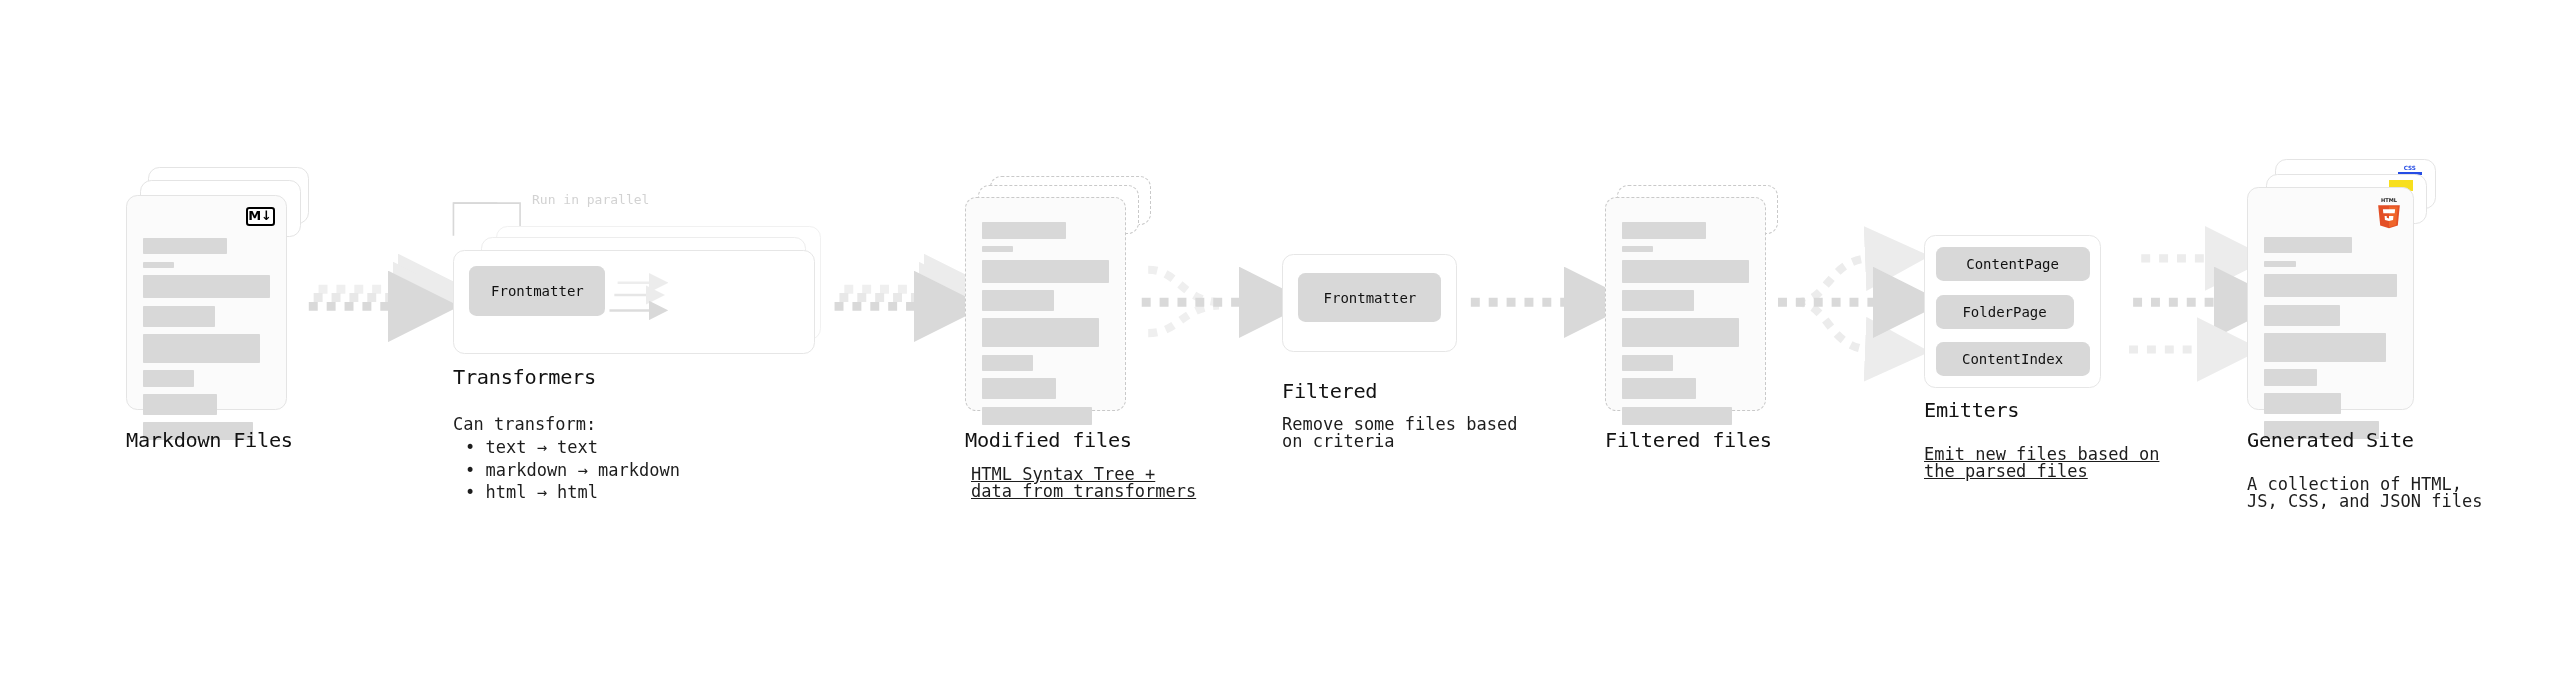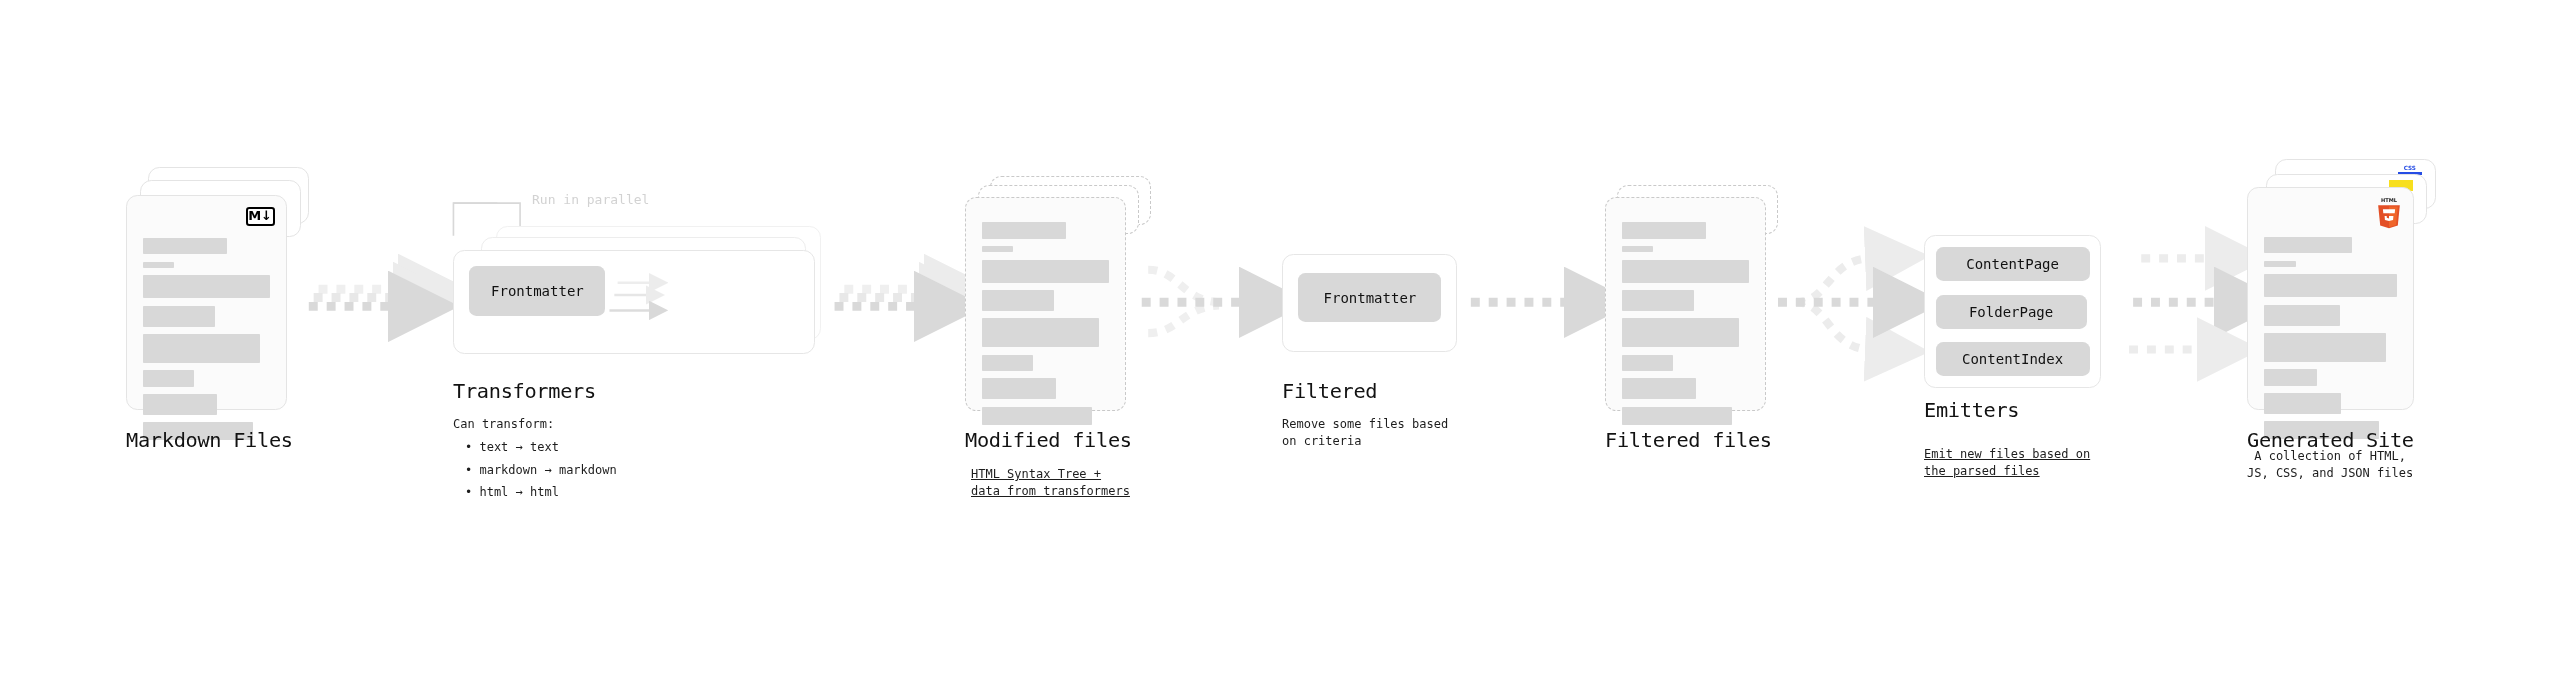--- a/index.html
+++ b/index.html
@@ -27,21 +27,21 @@
   
   .title {
     position: absolute;
     font-size: 20.3px;
     color: #121212;
     letter-spacing: -0.3px;
     white-space: nowrap;
   }
   .subtitle {
     position: absolute;
-    font-size: 12px;
+    font-size: 17px;
     line-height: 17px;
     color: #1d1d1d;
     white-space: pre-line;
   }
 
   
   .md-badge {
     position: absolute;
     width: 29px; height: 19.5px;
     border: 2.4px solid #000;
@@ -193,21 +193,21 @@
     <div class="pbox" style="left:453px; top:250px; width:362px; height:104px;">
       <div class="chip" style="left:15.4px; top:14.6px; width:136px; height:50px;">Frontmatter</div>
     </div>
 
     <svg class="ov" width="2576" height="681" viewBox="0 0 3170 838">
       <line x1="760" y1="348" x2="800" y2="348" stroke="#ededed" stroke-width="3" marker-end="url(#ahl)"></line>
       <line x1="756" y1="363" x2="796" y2="363" stroke="#e6e6e6" stroke-width="3" marker-end="url(#ahl)"></line>
       <line x1="750" y1="382" x2="800" y2="382" stroke="#dcdcdc" stroke-width="3" marker-end="url(#ah)"></line>
     </svg>
   </div>
-  <div class="title" style="left:453px; top:379px;">Transformers</div>
+  <div class="title" style="left:453px; top:365px;">Transformers</div>
   <div class="subtitle" style="left:453px; top:416px;">Can transform:</div>
   <div class="subtitle" style="left:465px; top:439px;">• text → text</div>
   <div class="subtitle" style="left:465px; top:462px;">• markdown → markdown</div>
   <div class="subtitle" style="left:465px; top:484px;">• html → html</div>
 
   <div class="stack">
     <div class="card dashed" style="left:990px; top:176px; width:161px; height:49px; background:#fff;"></div>
     <div class="card dashed" style="left:978px; top:185px; width:161px; height:49px; background:#fff;"></div>
     <div class="card dashed" style="left:965px; top:197px; width:161px; height:214px;">
       <div class="bars" style="top:24.4px;">
@@ -245,21 +245,21 @@
         <div class="bar" style="width:40%; height:16.3px;"></div>
         <div class="bar" style="width:58%; height:21px;"></div>
         <div class="bar" style="width:87%; height:18px;"></div>
       </div>
     </div>
   </div>
   <div class="title" style="left:1605px; top:428px;">Filtered files</div>
 
   <div class="pbox" style="left:1924px; top:226px; width:177px; height:153px;margin-top:9px;">
     <div class="chip" style="left:10.6px; top:10.6px; width:154px; height:34px;">ContentPage</div>
-    <div class="chip" style="left:10.6px; top:59px; width:151px; height:34px;">FolderPage</div>
+    <div class="chip" style="left:10.6px; top:59px; width:138px; height:34px;">FolderPage</div>
     <div class="chip" style="left:10.6px; top:106px; width:154px; height:34px;">ContentIndex</div>
   </div>
   <div class="title" style="left:1924px; top:398px;">Emitters</div>
   <div class="subtitle" style="left:1924px; top:446px;text-decoration:underline;">Emit new files based on
 the parsed files</div>
 
   <div class="stack">
     <div class="card ghost" style="left:2275px; top:159px; width:161px; height:50px;">
       <div class="css-badge" style="right:13px; top:4.9px;">CSS</div>
     </div>
@@ -281,17 +281,17 @@
         <div class="bar" style="width:100%; height:23px;"></div>
         <div class="bar" style="width:57%; height:21px;"></div>
         <div class="bar" style="width:92%; height:29px;"></div>
         <div class="bar" style="width:40%; height:16.3px;"></div>
         <div class="bar" style="width:58%; height:21px;"></div>
         <div class="bar" style="width:87%; height:18px;"></div>
       </div>
     </div>
   </div>
   <div class="title" style="left:2247px; top:428px;">Generated Site</div>
-  <div class="subtitle" style="left:2247px; top:448px;text-align:center;">A collection of HTML,
+  <div class="subtitle" style="left:2247px; top:476px;">A collection of HTML,
 JS, CSS, and JSON files</div>
 
 </div>
 
 
 </body></html>

